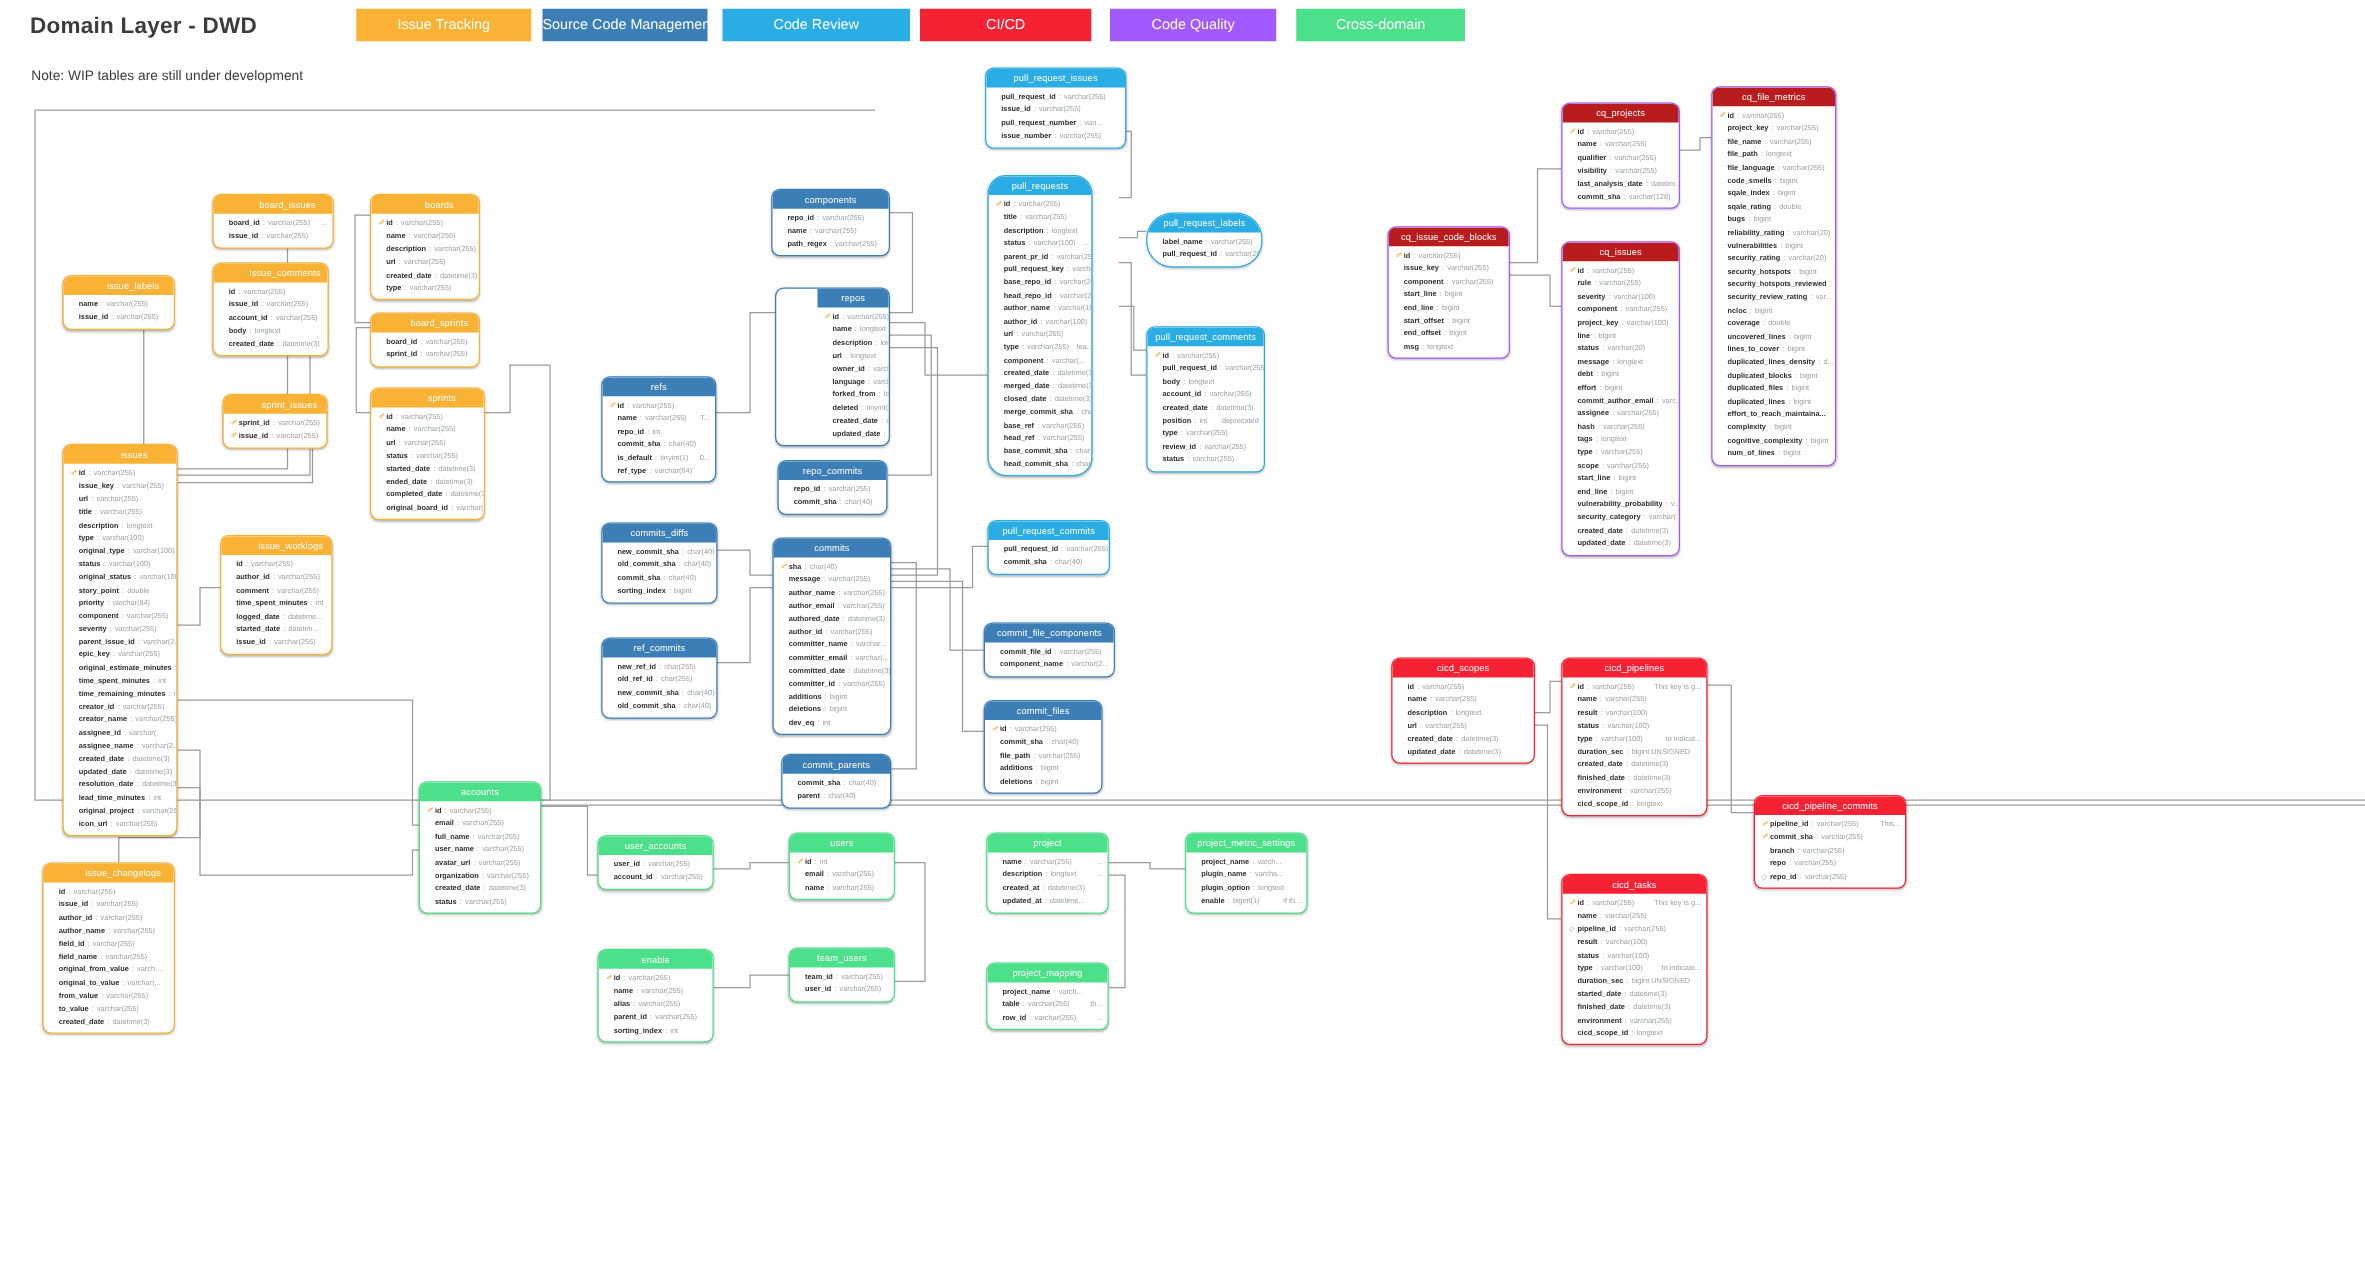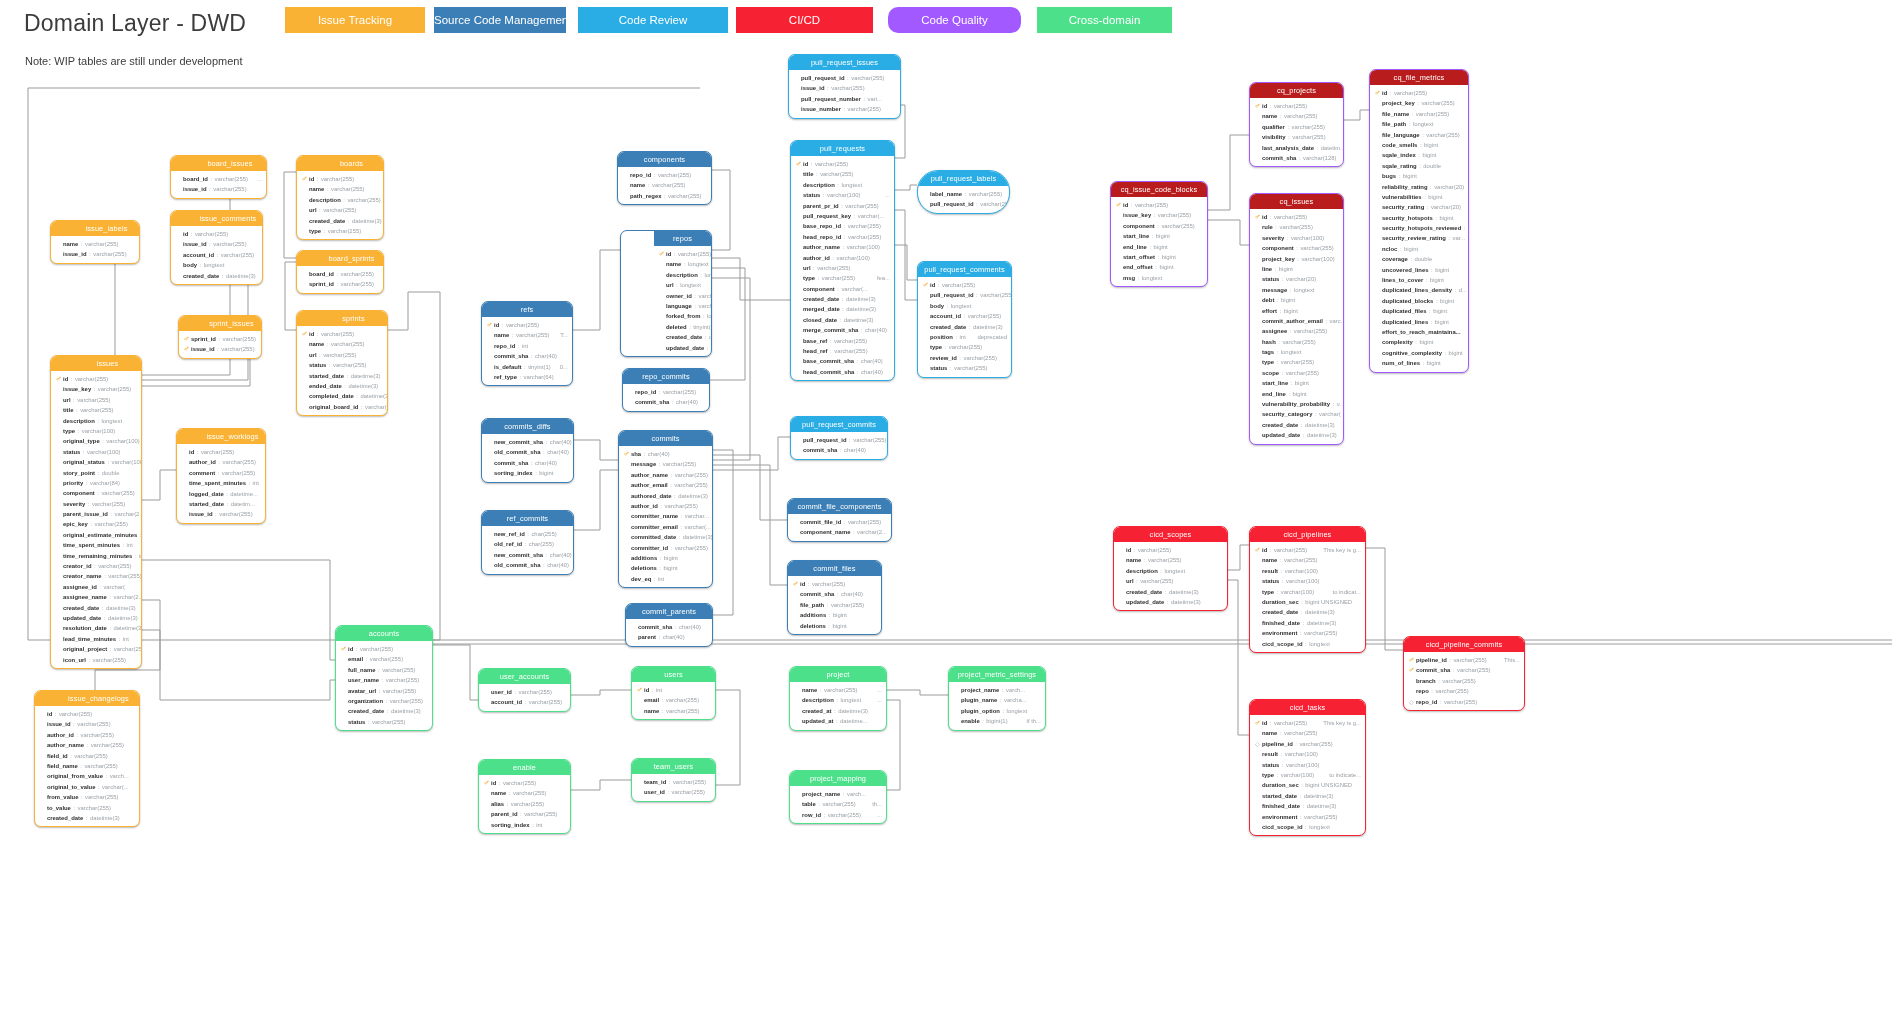--- a/index.html
+++ b/index.html
@@ -1,22 +1,22 @@
 <!DOCTYPE html>
 <html><head>
 <meta charset="utf-8">
 <style>
   html,body{margin:0;padding:0;background:#ffffff;}
   body{width:1892px;height:1029px;position:relative;overflow:hidden;
        font-family:"Liberation Sans","DejaVu Sans",sans-serif;color:#333;}
   #canvas{position:relative;width:1892px;height:1029px;}
 
   
-  #title{position:absolute;left:24px;top:10px;font-size:23px;color:#3c3c3c;
-         letter-spacing:.2px;white-space:nowrap;}
+  #title{position:absolute;left:24px;top:10px;font-size:18px;color:#3c3c3c;
+         letter-spacing:.2px;white-space:nowrap;font-weight:bold;}
   #note{position:absolute;left:25px;top:55px;font-size:11px;color:#3c3c3c;}
   .legend-btn{position:absolute;top:7px;height:26px;line-height:26px;
       text-align:center;font-size:11.5px;color:#fff;white-space:nowrap;}
 
   
   .tbl{position:absolute;background:#fff;border-radius:7px;
        box-shadow:0 1px 2px rgba(0,0,0,.28);box-sizing:border-box;
        border:1px solid transparent;overflow:hidden;}
   .tbl .hdr{height:15px;line-height:15px;text-align:center;color:#fff;
        font-size:7.4px;font-weight:400;letter-spacing:.1px;}
@@ -96,21 +96,21 @@
   </svg>
 
   <div id="title">Domain Layer  - DWD</div>
   <div id="note">Note: WIP tables are still under development</div>
 
   <div id="legend">
       <div class="legend-btn" style="left: 285px; width: 140px; background: rgb(249, 178, 51);">Issue Tracking</div>
       <div class="legend-btn" style="left: 434px; width: 132px; background: rgb(59, 127, 182);">Source Code Management</div>
       <div class="legend-btn" style="left: 578px; width: 150px; background: rgb(41, 173, 228);">Code Review</div>
       <div class="legend-btn" style="left: 736px; width: 137px; background: rgb(246, 34, 52);">CI/CD</div>
-      <div class="legend-btn" style="left: 888px; width: 133px; background: rgb(162, 89, 255); border-radius: 10px;">Code Quality</div>
+      <div class="legend-btn" style="left: 888px; width: 133px; background: rgb(162, 89, 255);">Code Quality</div>
       <div class="legend-btn" style="left: 1037px; width: 135px; background: rgb(76, 224, 138);">Cross-domain</div>
     </div>
   <div id="tables-layer">
       <div class="tbl c-it" style="left: 50px; top: 220px; width: 90px;">
         <div class="hdr">issue_labels</div>
         <div class="body">
           <div class="fld nokey">
             <span class="nm">name</span>
             <span class="ty">:</span>
             <span class="ty">varchar(255)</span>
@@ -856,21 +856,21 @@
             <span class="ty">:</span>
             <span class="ty">vari...</span>
           </div>
           <div class="fld nokey">
             <span class="nm">issue_number</span>
             <span class="ty">:</span>
             <span class="ty">varchar(255)</span>
           </div>
         </div>
       </div>
-      <div class="tbl c-cr" style="left: 790px; top: 140px; width: 105px;">
+      <div class="tbl c-cr" style="left: 790px; top: 140px; width: 84px; border-radius: 15px;">
         <div class="hdr">pull_requests</div>
         <div class="body">
           <div class="fld">
             <span class="k" style="transform: rotate(45deg);">⚷</span>
             <span class="nm">id</span>
             <span class="ty">:</span>
             <span class="ty">varchar(255)</span>
           </div>
           <div class="fld nokey">
             <span class="nm">title</span>

